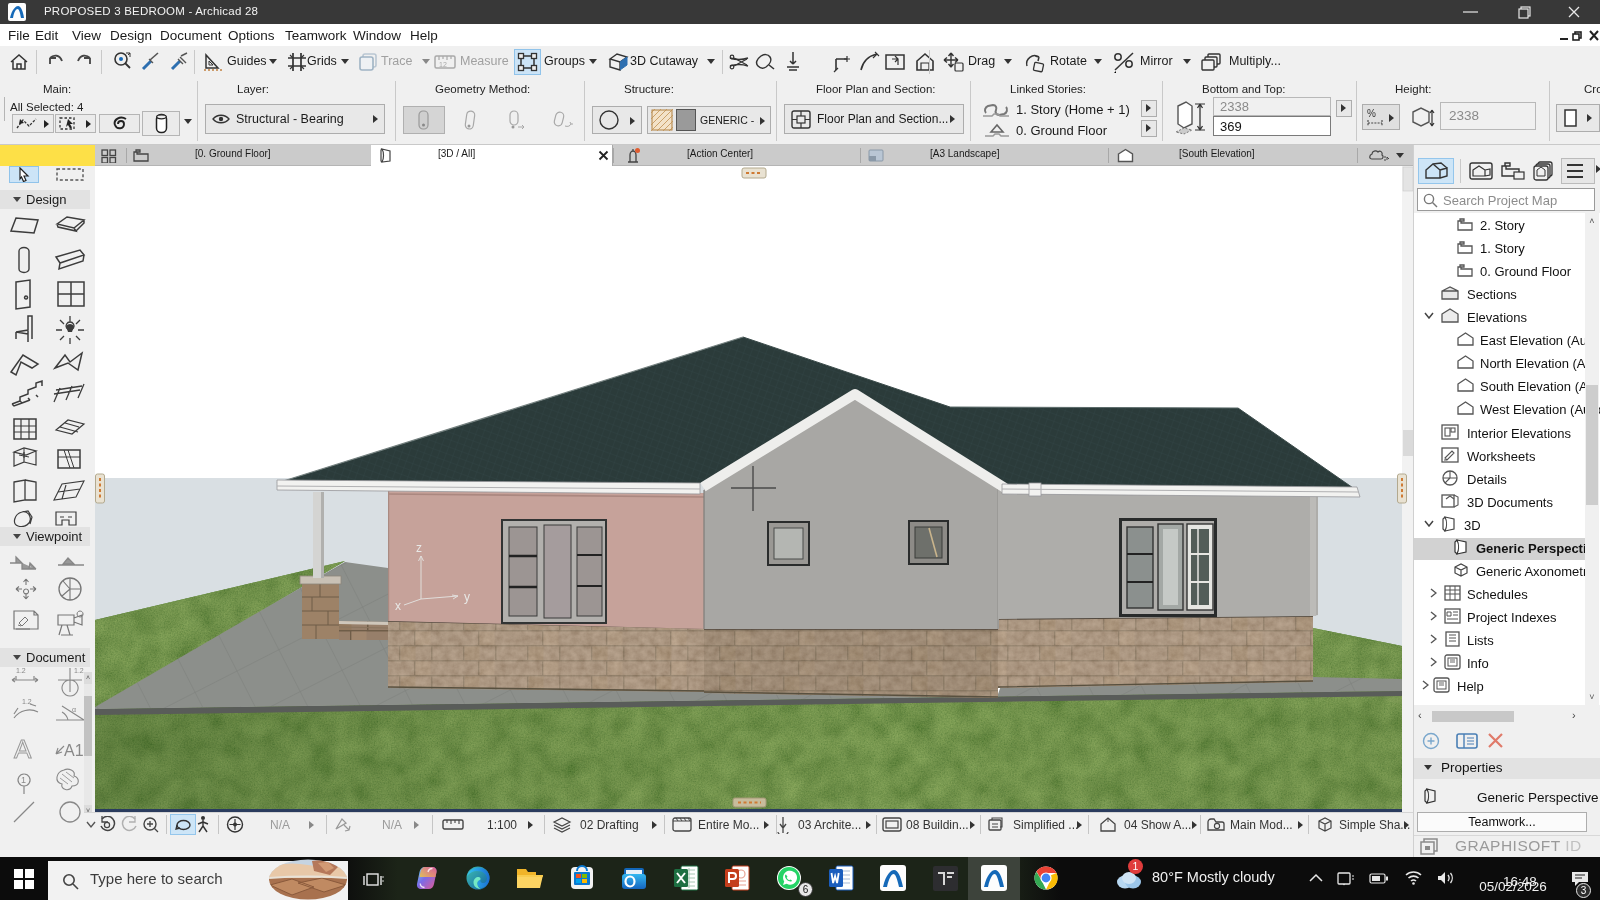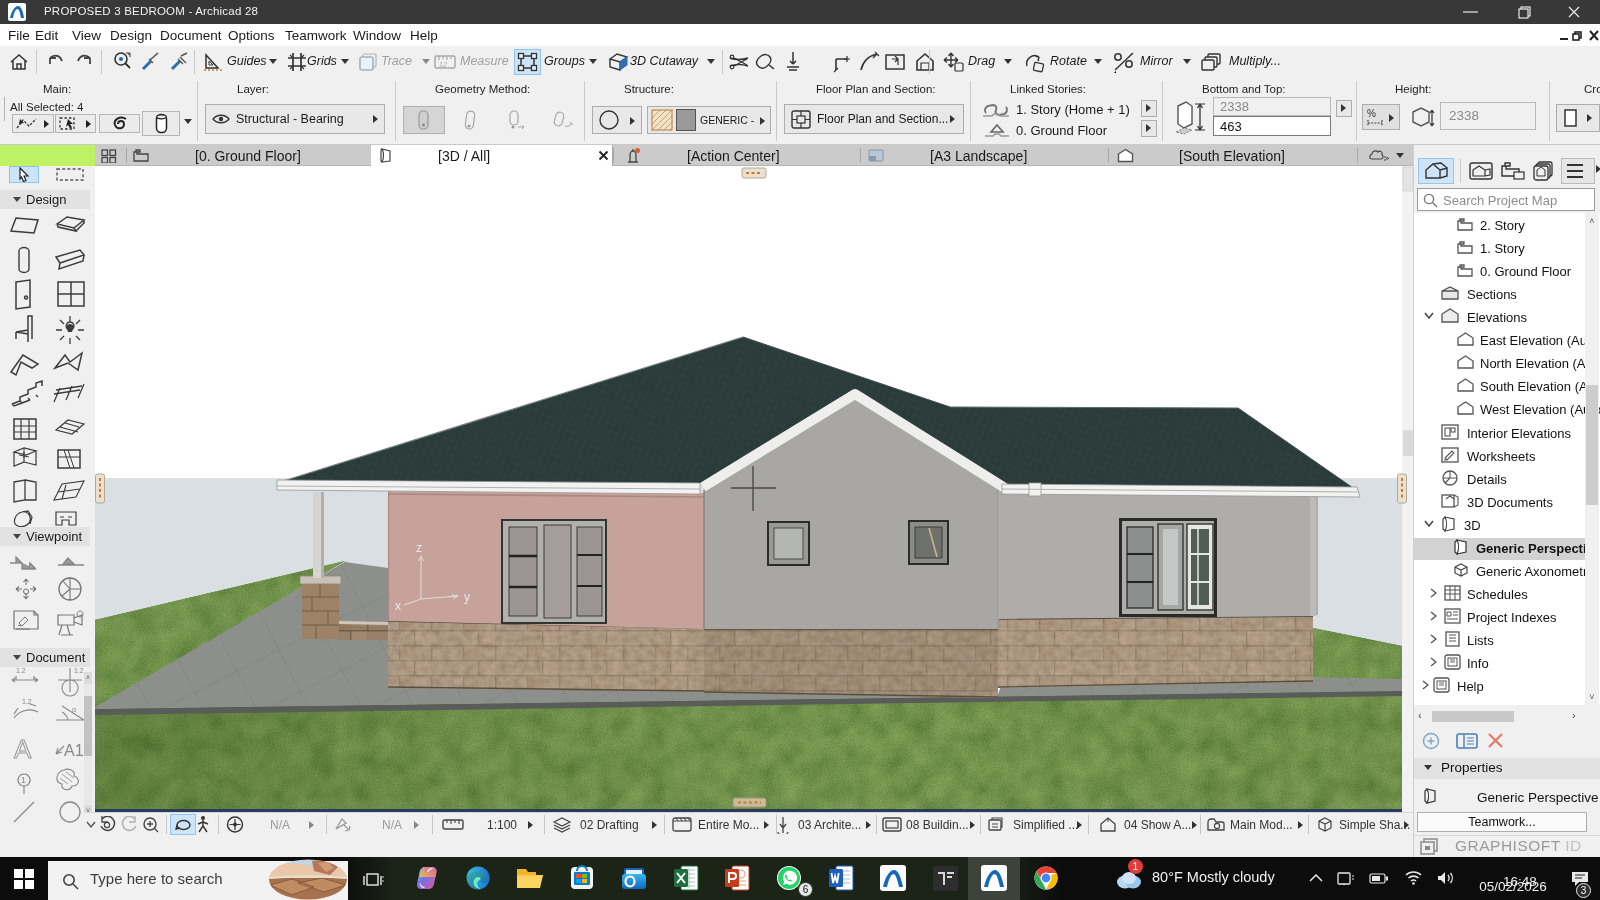--- a/index.html
+++ b/index.html
@@ -1,38 +1,38 @@
 <!DOCTYPE html>
 <html><head>
 <meta charset="utf-8">
 <style>
   * { margin:0; padding:0; box-sizing:border-box; }
   html,body { width:1600px; height:900px; overflow:hidden; font-family:"Liberation Sans",sans-serif; }
   .abs { position:absolute; }
-  #app { position:relative; width:1600px; height:900px; background:#bef264; }
+  #app { position:relative; width:1600px; height:900px; background:#fde047; }
   
   #titlebar { left:0; top:0; width:1600px; height:24px; background:#383838; color:#fff; }
   #titlebar .ttext { position:absolute; left:44px; top:5px; font-size:11.5px; color:#f2f2f2; letter-spacing:.2px;}
   
   #menubar { left:0; top:24px; width:1600px; height:22px; background:#ffffff; }
   #menubar span.mi { position:absolute; top:4px; font-size:13.5px; color:#1a1a1a; }
   
-  #toolbar { left:0; top:46px; width:1600px; height:44px; background:#f0f0f0; border-bottom:5px solid #0f172a;font-style:italic;}
+  #toolbar { left:0; top:46px; width:1600px; height:44px; background:#f0f0f0; border-bottom:5px solid #0f172a;}
   .tsep { position:absolute; top:4px; width:1px; height:24px; background:#c9c9c9; }
   .tlabel { position:absolute; top:8px; font-size:12.5px; color:#1a1a1a; }
   .tlabel.dis { color:#a0a0a0; }
   .tdown { position:absolute; top:13px; width:0; height:0; border-left:4px solid transparent; border-right:4px solid transparent; border-top:5px solid #333; }
   
   #infobar { left:0; top:78px; width:1600px; height:67px; background:#f0f0f0; border-bottom:1px solid #c9c9c9; }
   .ilabel { position:absolute; top:5px; font-size:11.5px; color:#222; white-space:nowrap;margin-left:32px; }
   .isep { position:absolute; top:3px; width:1px; height:60px; background:#c9c9c9; }
   .iarr { position:absolute; width:0; height:0; border-top:4px solid transparent; border-bottom:4px solid transparent; border-left:5px solid #333; }
   
   #tabbar { left:95px; top:145px; width:1318px; height:21px; background:#cbcbcb; border-bottom:1px solid #b5b5b5;}
-  .tab { position:absolute; top:0; height:21px; font-size:14px; color:#1a1a1a; white-space:nowrap;padding-left:40px; }
+  .tab { position:absolute; top:0; height:21px; font-size:10px; color:#1a1a1a; white-space:nowrap;padding-left:40px; }
   .tabsep { position:absolute; top:3px; width:1px; height:15px; background:#a8a8a8; }
   
   #palette { left:0; top:166px; width:95px; height:691px; background:#f0f0f0; }
   .phead { position:absolute; left:0; width:90px; height:19px; background:#e2e2e2; font-size:13px; color:#1a1a1a; }
   .phead .tri { position:absolute; left:13px; top:7px; width:0; height:0; border-left:4px solid transparent; border-right:4px solid transparent; border-top:5px solid #444; }
   .phead .ptx { position:absolute; left:26px; top:2px; }
   
   #statusbar { left:84px; top:812px; width:1329px; height:23px; background:#f0f0f0; border-top:1px solid #d5d5d5;}
   .ssep { position:absolute; top:2px; width:1px; height:19px; background:#c5c5c5; }
   .stext { position:absolute; top:5px; font-size:12px; color:#333; }
@@ -315,21 +315,21 @@
     <div class="isep" style="left:1162px"></div>
 
     <div class="ilabel" style="left:1170px">Bottom and Top:</div>
     <svg class="abs" style="left:1174px;top:20px" width="40" height="40" viewBox="0 0 40 40">
         <path d="M4 8 L12 4 L18 8 L18 26 L10 30 L4 26 Z" fill="#fff" stroke="#555" stroke-width="1.4"></path>
         <path d="M2 34 l8 -4 l8 2 l-8 4 Z" fill="#ccc" stroke="#777" stroke-width="1" stroke-dasharray="2 1.5"></path>
         <path d="M26 6 V32 M26 6 l-2.5 4 M26 6 l2.5 4 M26 32 l-2.5 -4 M26 32 l2.5 -4" stroke="#333" stroke-width="1.3" fill="none"></path>
         <path d="M21 6 h10 M21 32 h10" stroke="#333" stroke-width="1.1"></path>
       </svg>
     <div class="abs" style="left:1213px;top:19px;width:118px;height:19px;background:#f0f0f0;border:1px solid #b8b8b8;font-size:13px;color:#8a8a8a;padding:1px 0 0 6px">2338</div>
-    <div class="abs" style="left:1213px;top:38px;width:118px;height:20px;background:#fff;border:1px solid #7a7a7a;font-size:13px;color:#111;padding:2px 0 0 6px">463</div>
+    <div class="abs" style="left:1213px;top:38px;width:118px;height:20px;background:#fff;border:1px solid #7a7a7a;font-size:13px;color:#111;padding:2px 0 0 6px">369</div>
     <div class="abs" style="left:1336px;top:22px;width:16px;height:17px;background:#e8e8e8;border:1px solid #adadad"></div>
     <div class="iarr" style="left:1341px;top:26px"></div>
     <div class="isep" style="left:1356px"></div>
 
     <div class="ilabel" style="left:1363px">Height:</div>
     <div class="abs" style="left:1362px;top:26px;width:38px;height:26px;background:#e0e0e0;border:1px solid #adadad"></div>
     <svg class="abs" style="left:1366px;top:30px" width="22" height="18" viewBox="0 0 22 18">
         <text x="1" y="9" font-size="10" fill="#333" font-family="Liberation Sans">%</text>
         <path d="M2 15 h14 m-14 -3 v6 m14 -6 v6" stroke="#444" stroke-width="1.1" fill="none" stroke-dasharray="2 1.2"></path>
       </svg>

